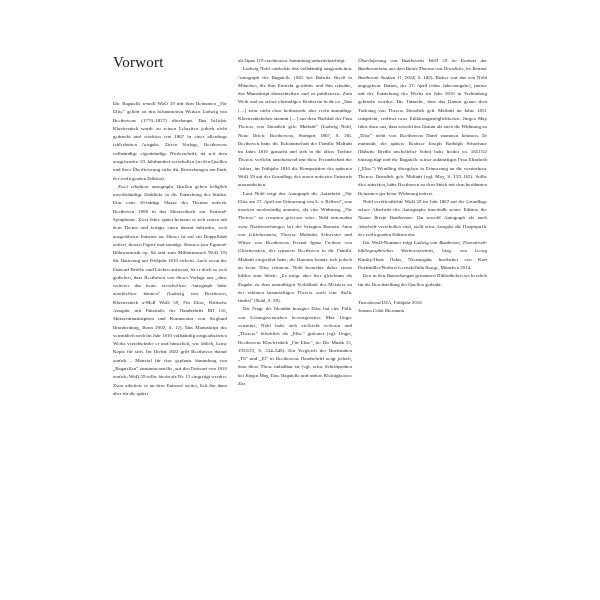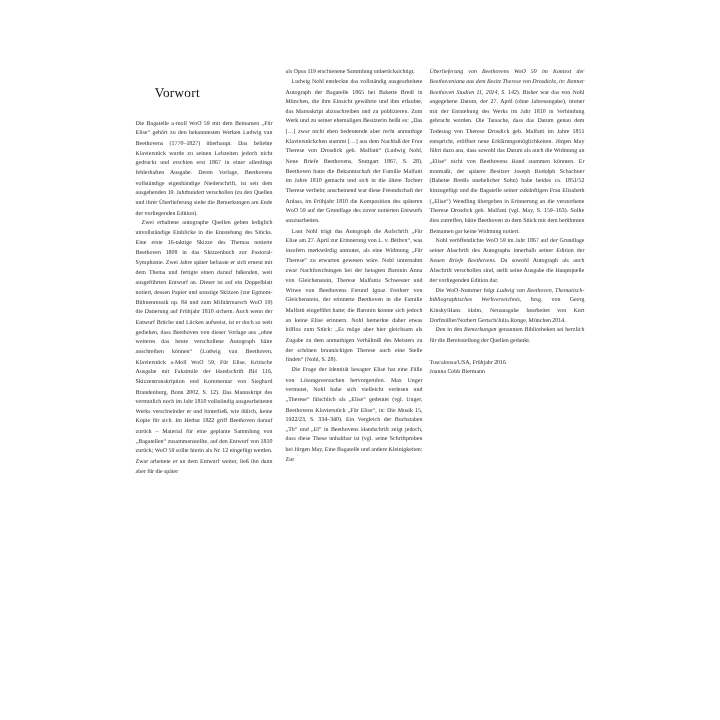--- a/index.html
+++ b/index.html
@@ -23,26 +23,26 @@
     background: #ffffff;
   }
 
   
   #preface-title {
     position: absolute;
     left: 113px;
     top: 55px;
     width: 120px;
     font-family: "Liberation Serif", "DejaVu Serif", serif;
-    font-size: 11px;
+    font-size: 15px;
     line-height: 14px;
     letter-spacing: 0.25px;
     color: #141414;
     font-weight: 400;
-    margin: 16px;
+    margin: 0;
   }
 
   
   .col {
     position: absolute;
     top: 100px;
     font-size: 4.95px;
     line-height: 8.28px;
     text-align: justify;
     text-justify: inter-word;

